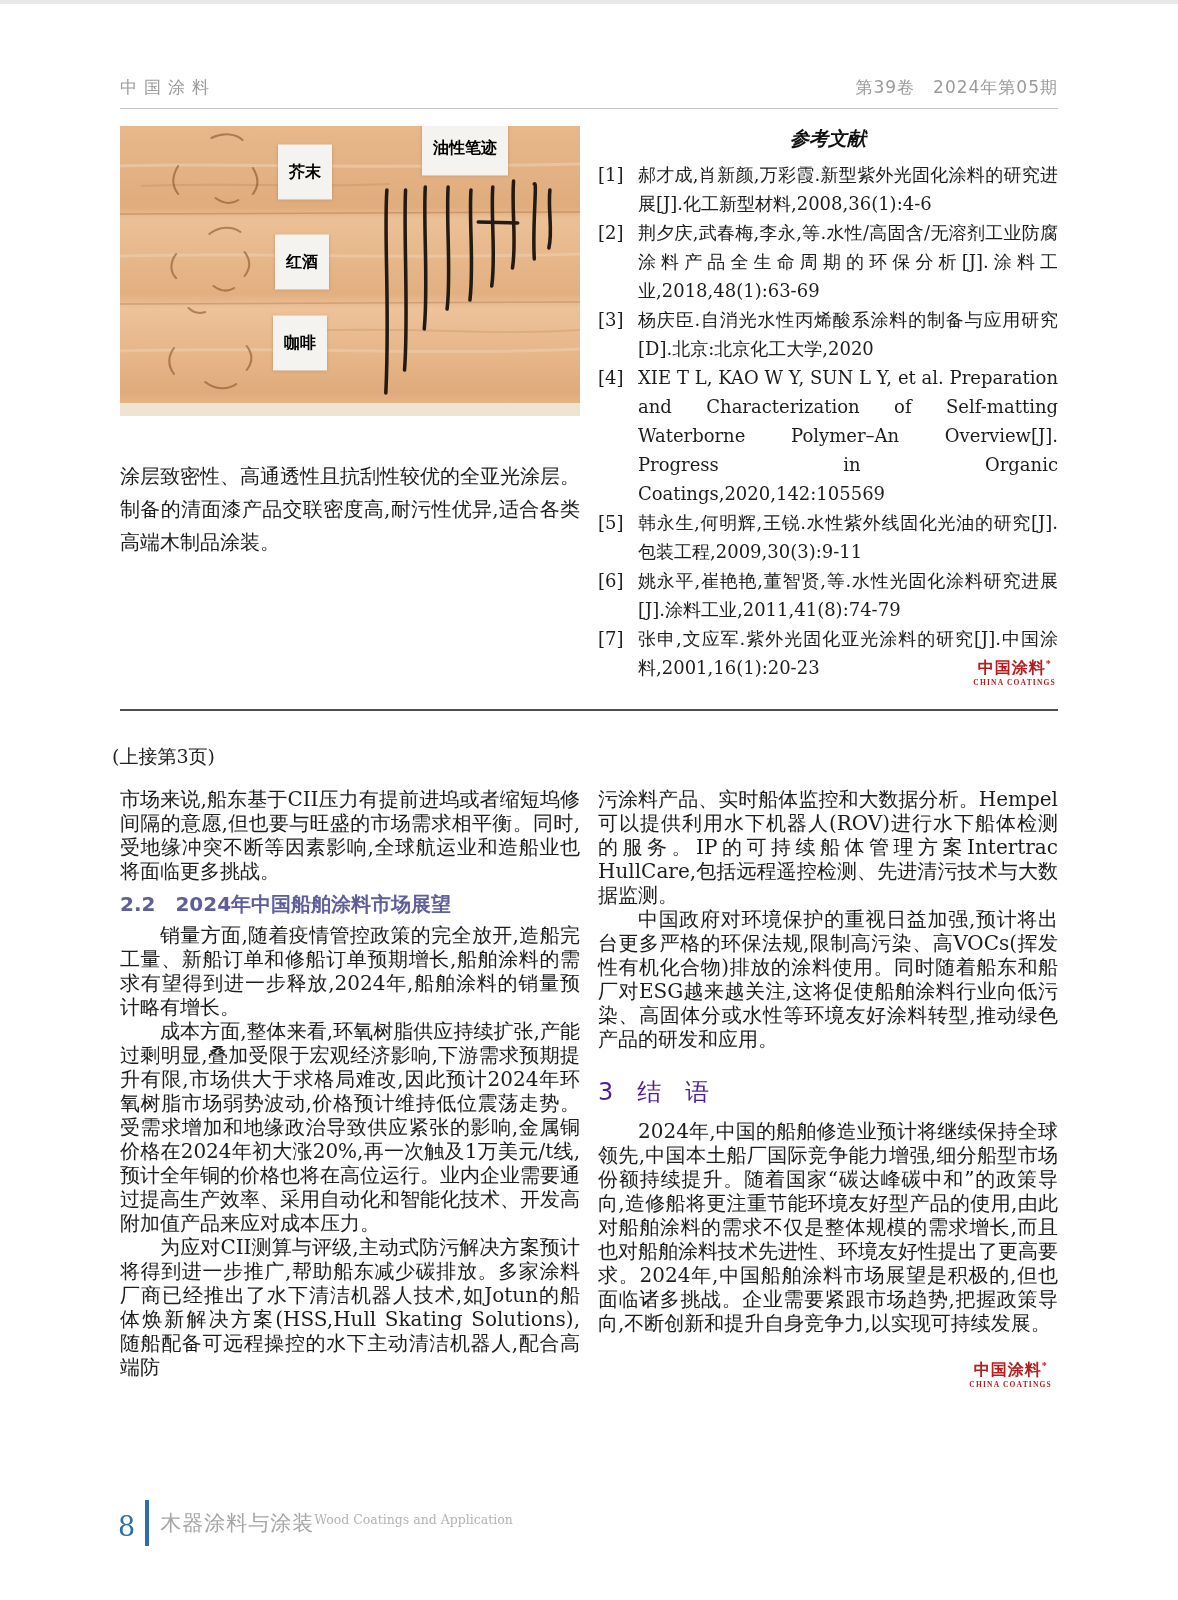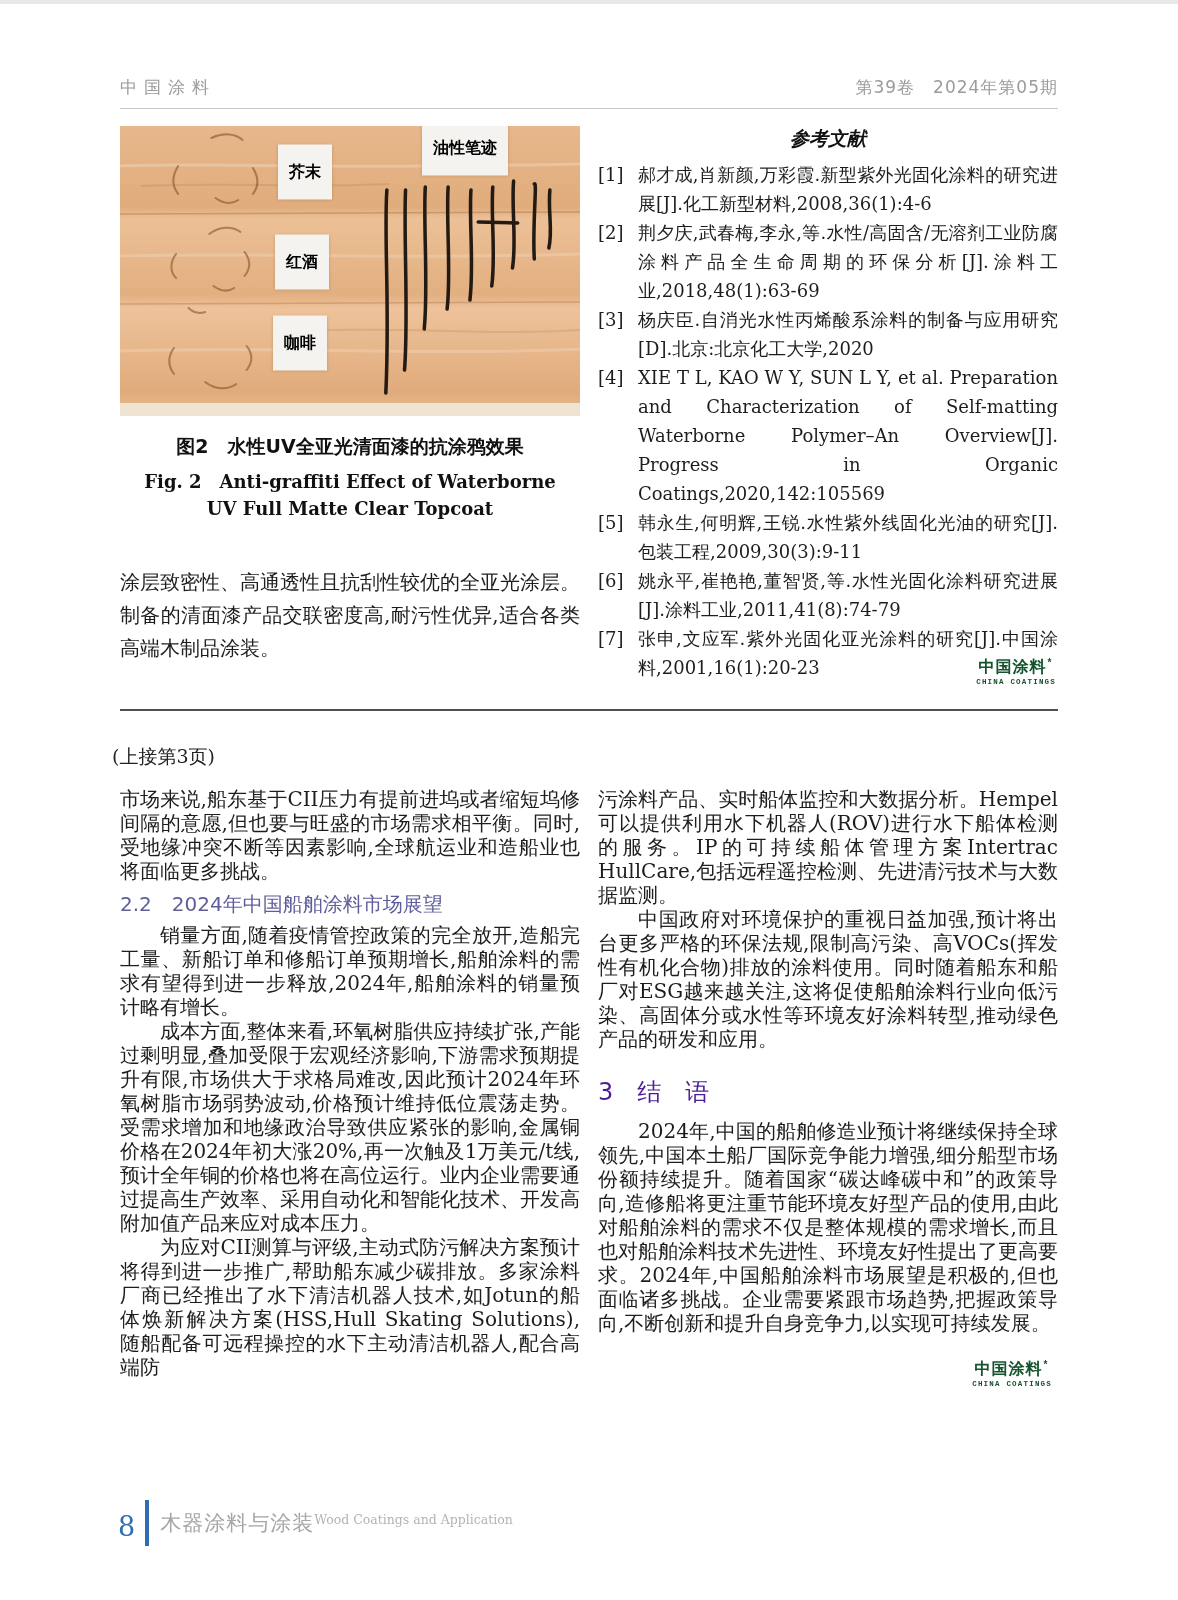--- a/index.html
+++ b/index.html
@@ -48,36 +48,36 @@
     font-family:"DejaVu Sans","Liberation Sans",sans-serif;color:#111;
     margin:0 0 8px 0;
     font-style:italic;
   }
   .refs-list{list-style:none;margin:0;padding:0;font-size:18px;line-height:29px;}
   .ref-item{position:relative;padding-left:40px;text-align:justify;}
   .ref-num{position:absolute;left:0;top:0;}
   
   .brand-logo{
     display:inline-block;text-align:center;line-height:1;
-    font-family:Liberation Mono, monospace;color:#14532d;
+    font-family:Liberation Serif, serif;color:#b91c1c;
   }
   .brand-cn{font-weight:bold;font-size:16px;letter-spacing:1px;}
   .brand-mark{font-size:10px;vertical-align:super;}
   .brand-en{font-size:7.5px;letter-spacing:1.2px;margin-top:3px;font-weight:bold;}
   .refs-logo{position:absolute;right:2px;bottom:-4px;}
   
   .divider{position:absolute;left:120px;right:120px;top:705px;border-top:2px solid #4f4f4f;}
   .continuation{position:absolute;left:112px;top:740px;font-size:19px;color:#222;}
   
   .body-section{position:absolute;left:120px;right:120px;top:783px;display:flex;gap:18px;}
   .body-p{margin:0;font-size:20px;line-height:24px;text-align:justify;text-indent:2em;}
   .body-p.noindent{text-indent:0;}
   .h22{
     margin:6px 0 4px 0;font-family:"DejaVu Sans","Liberation Sans",sans-serif;
-    color:#5e5e9b;font-size:20px;font-weight:normal;line-height:30px;
+    color:#5e5e9b;font-size:20px;font-weight:bold;line-height:30px;
   }
   .h3{
     margin:26px 0 12px 0;font-family:"DejaVu Sans","Liberation Sans",sans-serif;
     color:#4c1d95;font-size:24px;font-weight:normal;line-height:30px;
   }
   .bottom-logo-row{text-align:right;margin-top:26px;padding-right:6px;}
   
   .footer{position:absolute;left:118px;top:1496px;display:flex;align-items:center;}
   .footer-num{
     color:#2e6daf;font-size:27px;font-family:"DejaVu Serif","Liberation Serif",serif;
@@ -156,24 +156,20 @@
             <path d="M399,58 C402,54 397,100 399,133"></path>
             <path d="M414,64 C412,85 417,105 413,122"></path>
             <path d="M345,96 L383,97"></path>
           </g>
         </svg>
         <div class="photo-label" style="left:185px;top:46px">芥末</div>
         <div class="photo-label" style="left:182px;top:136px">红酒</div>
         <div class="photo-label" style="left:180px;top:217px">咖啡</div>
         <div class="photo-label" style="left:345px;top:22px">油性笔迹</div>
       </div>
-      <div class="caption">
-        <div class="caption-cn">图2　水性UV全亚光清面漆的抗涂鸦效果</div>
-        <div class="caption-en">Fig. 2　Anti-graffiti Effect of Waterborne UV Full Matte Clear Topcoat</div>
-      </div>
       <p class="top-paragraph">涂层致密性、高通透性且抗刮性较优的全亚光涂层。制备的清面漆产品交联密度高,耐污性优异,适合各类高端木制品涂装。</p>
     </div>
 
     <div class="col">
       <div class="refs-title">参考文献</div>
       <ul class="refs-list">
         <li class="ref-item">
           <span class="ref-num">[1]</span>
           <span>郝才成,肖新颜,万彩霞.新型紫外光固化涂料的研究进展[J].化工新型材料,2008,36(1):4-6</span>
         </li>

